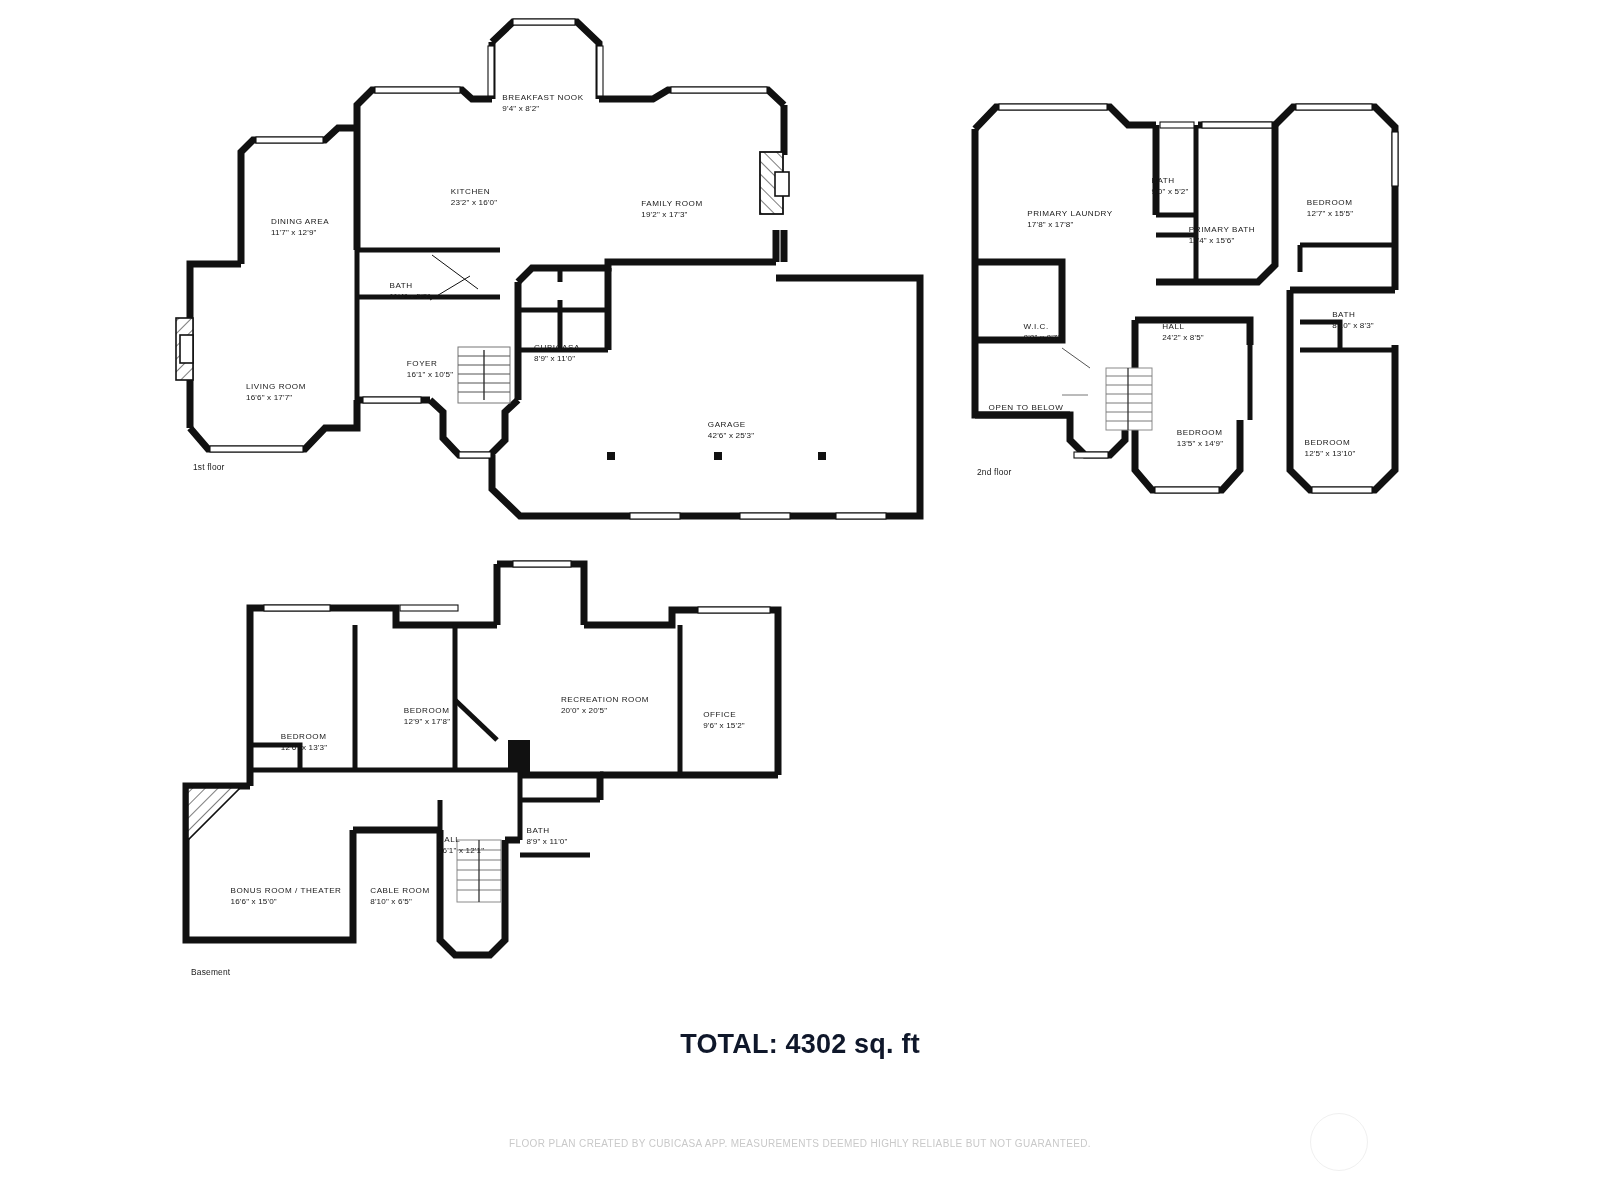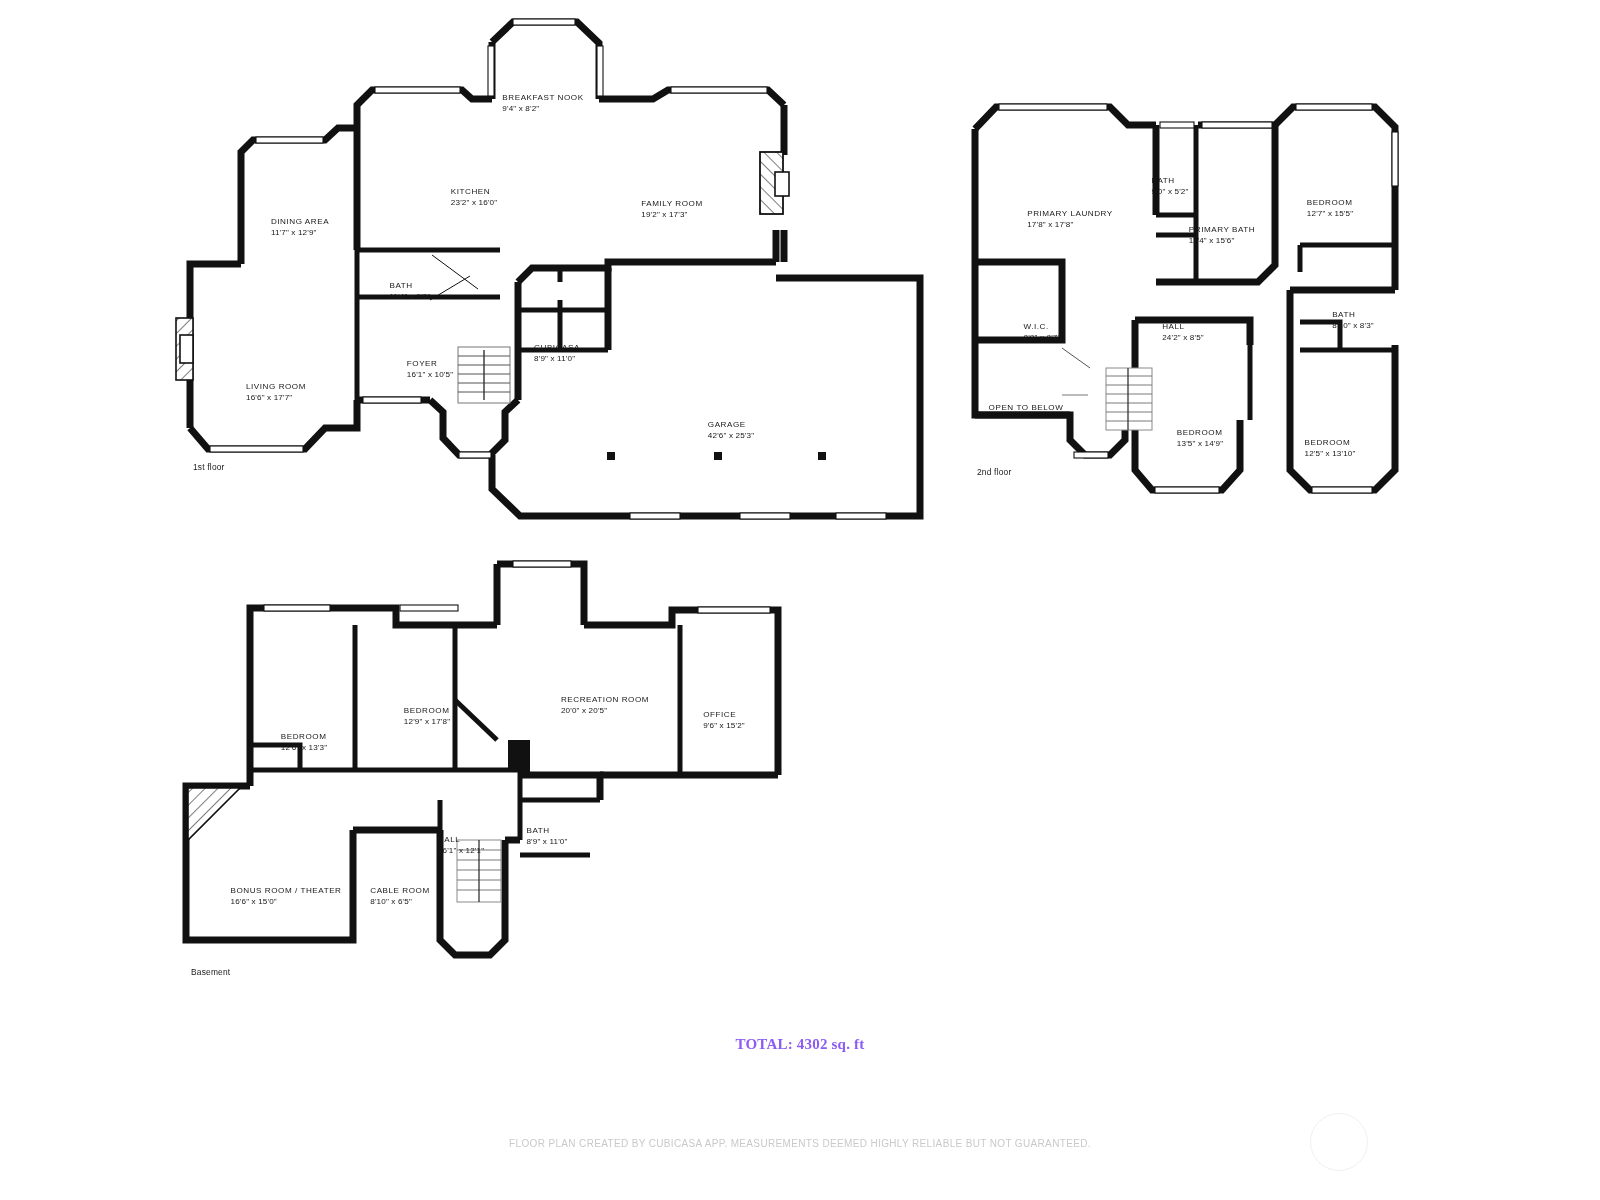--- a/index.html
+++ b/index.html
@@ -26,22 +26,22 @@
   }
   .room-label.nodim .rname{}
 
   .floor-caption{
     position:absolute;font-size:8.4px;letter-spacing:.2px;color:#1a1a1a;
     transform:translate(0,-50%);
   }
 
   #total-label{
     position:absolute;left:800px;top:1044px;transform:translate(-50%,-50%);
-    font-size:15px;font-weight:bold;letter-spacing:.2px;color:#8b5cf6;
-    font-family:Liberation Serif, serif;
+    font-size:27px;font-weight:bold;letter-spacing:.2px;color:#0f172a;
+    font-family:Liberation Sans, sans-serif;
   }
   #disclaimer{
     position:absolute;left:800px;top:1143px;transform:translate(-50%,-50%);
     font-size:10px;letter-spacing:.35px;color:#c9c9c9;white-space:nowrap;
   }
   #watermark{
     position:absolute;left:1310px;top:1113px;width:56px;height:56px;
     border:1.4px solid #f0f0f0;border-radius:50%;
   }
 </style>

